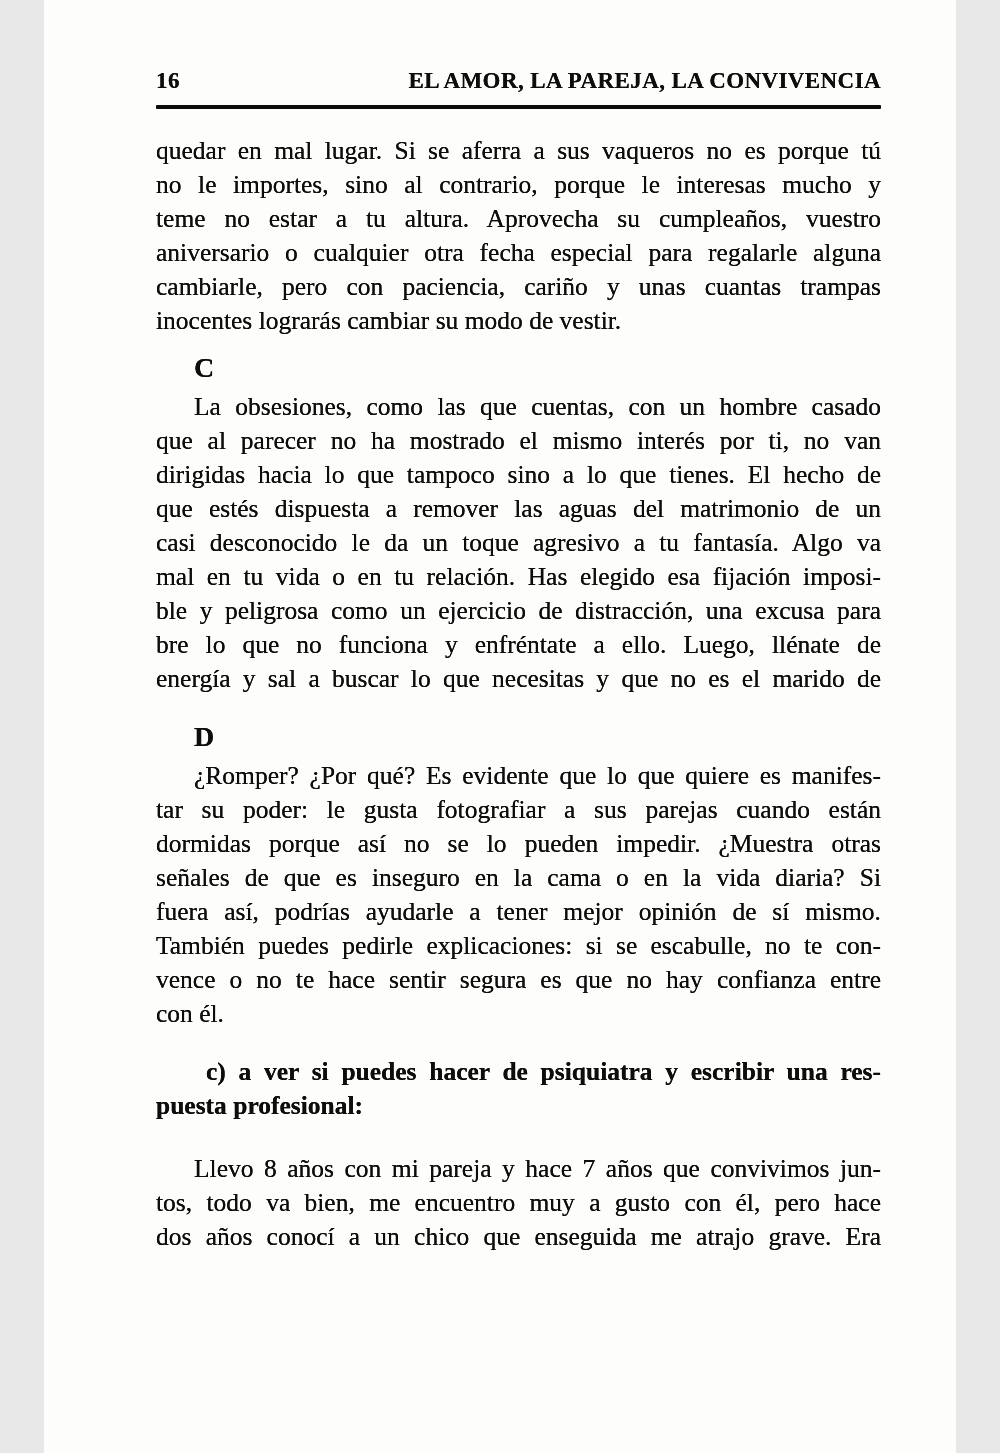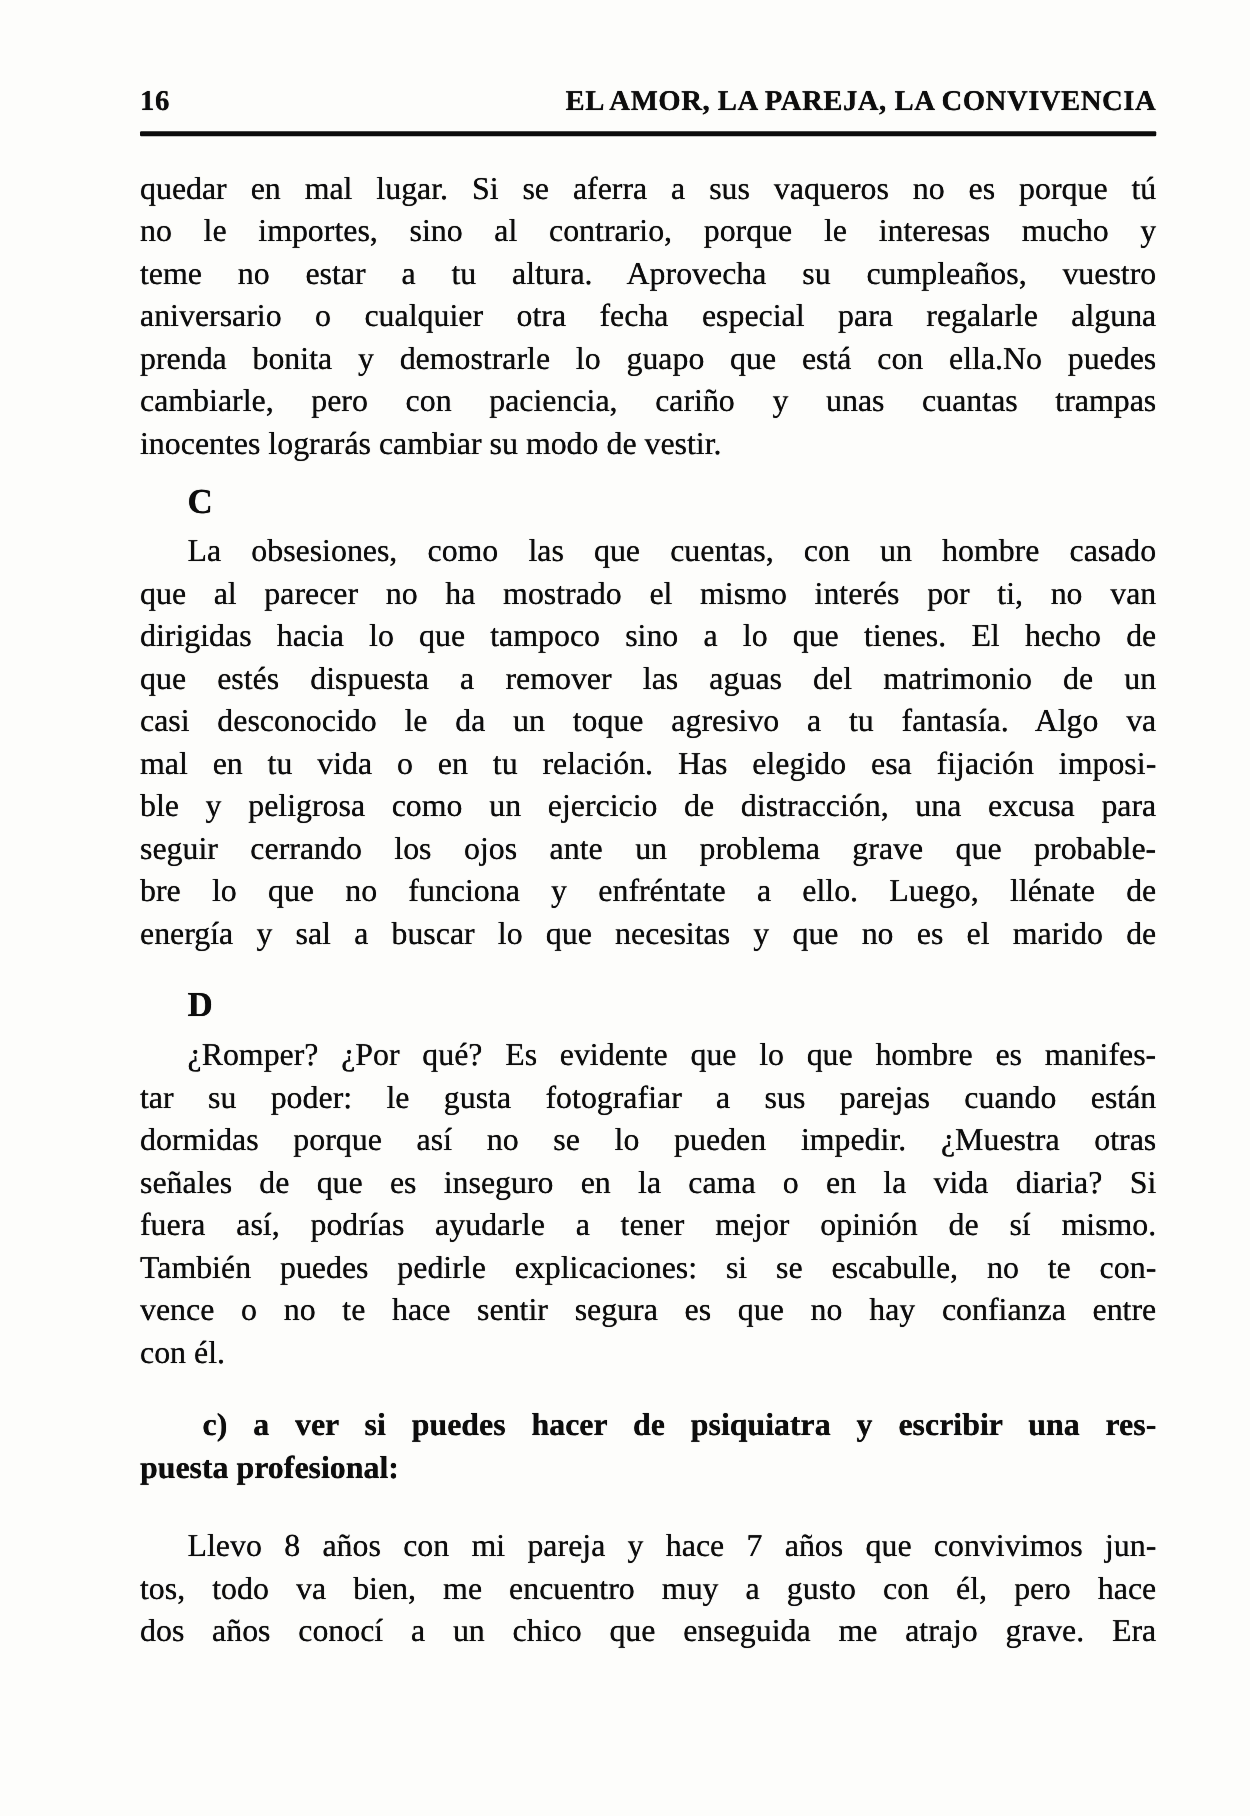--- a/index.html
+++ b/index.html
@@ -2,21 +2,21 @@
 <html><head>
 <meta charset="utf-8">
 <style>
   html, body {
     margin: 0;
     padding: 0;
     background: #e8e8e8;
   }
   .page {
     position: relative;
-    width: 1000px;
+    width: 912px;
     height: 1453px;
     margin: 0 auto;
     background: #fdfdfb;
     box-sizing: border-box;
     padding: 66px 75px 0 112px;
     font-family: "Liberation Serif", "DejaVu Serif", serif;
     color: #0d0d0d;
     overflow: hidden;
   }
   .page-header {
@@ -74,44 +74,42 @@
     <span>EL AMOR, LA PAREJA, LA CONVIVENCIA</span>
   </div>
   <div class="header-rule"></div>
   <main class="page-body">
     <div id="paragraphs">
         <div class="paragraph p-body">
           <div class="line">quedar en mal lugar. Si se aferra a sus vaqueros no es porque tú</div>
           <div class="line">no le importes, sino al contrario, porque le interesas mucho y</div>
           <div class="line">teme no estar a tu altura. Aprovecha su cumpleaños, vuestro</div>
           <div class="line">aniversario o cualquier otra fecha especial para regalarle alguna</div>
-          <div class="line">prenda bonita y demostrarle lo guapo que está con ella.No puedes</div>
           <div class="line">cambiarle, pero con paciencia, cariño y unas cuantas trampas</div>
           <div class="line no-just">inocentes lograrás cambiar su modo de vestir.</div>
         </div>
         <div class="paragraph p-section mt-md">
           <div class="line indent no-just">C</div>
         </div>
         <div class="paragraph p-body mt-sm">
           <div class="line indent">La obsesiones, como las que cuentas, con un hombre casado</div>
           <div class="line">que al parecer no ha mostrado el mismo interés por ti, no van</div>
           <div class="line">dirigidas hacia lo que tampoco sino a lo que tienes. El hecho de</div>
           <div class="line">que estés dispuesta a remover las aguas del matrimonio de un</div>
           <div class="line">casi desconocido le da un toque agresivo a tu fantasía. Algo va</div>
           <div class="line">mal en tu vida o en tu relación. Has elegido esa fijación imposi-</div>
           <div class="line">ble y peligrosa como un ejercicio de distracción, una excusa para</div>
-          <div class="line">seguir cerrando los ojos ante un problema grave que probable-</div>
           <div class="line">bre lo que no funciona y enfréntate a ello. Luego, llénate de</div>
           <div class="line">energía y sal a buscar lo que necesitas y que no es el marido de</div>
         </div>
         <div class="paragraph p-section mt-lg">
           <div class="line indent no-just">D</div>
         </div>
         <div class="paragraph p-body mt-sm">
-          <div class="line indent">¿Romper? ¿Por qué? Es evidente que lo que hombre es manifes-</div>
+          <div class="line indent">¿Romper? ¿Por qué? Es evidente que lo que quiere es manifes-</div>
           <div class="line">tar su poder: le gusta fotografiar a sus parejas cuando están</div>
           <div class="line">dormidas porque así no se lo pueden impedir. ¿Muestra otras</div>
           <div class="line">señales de que es inseguro en la cama o en la vida diaria? Si</div>
           <div class="line">fuera así, podrías ayudarle a tener mejor opinión de sí mismo.</div>
           <div class="line">También puedes pedirle explicaciones: si se escabulle, no te con-</div>
           <div class="line">vence o no te hace sentir segura es que no hay confianza entre</div>
           <div class="line no-just">con él.</div>
         </div>
         <div class="paragraph p-sub mt-lg">
           <div class="line indent">c) a ver si puedes hacer de psiquiatra y escribir una res-</div>

